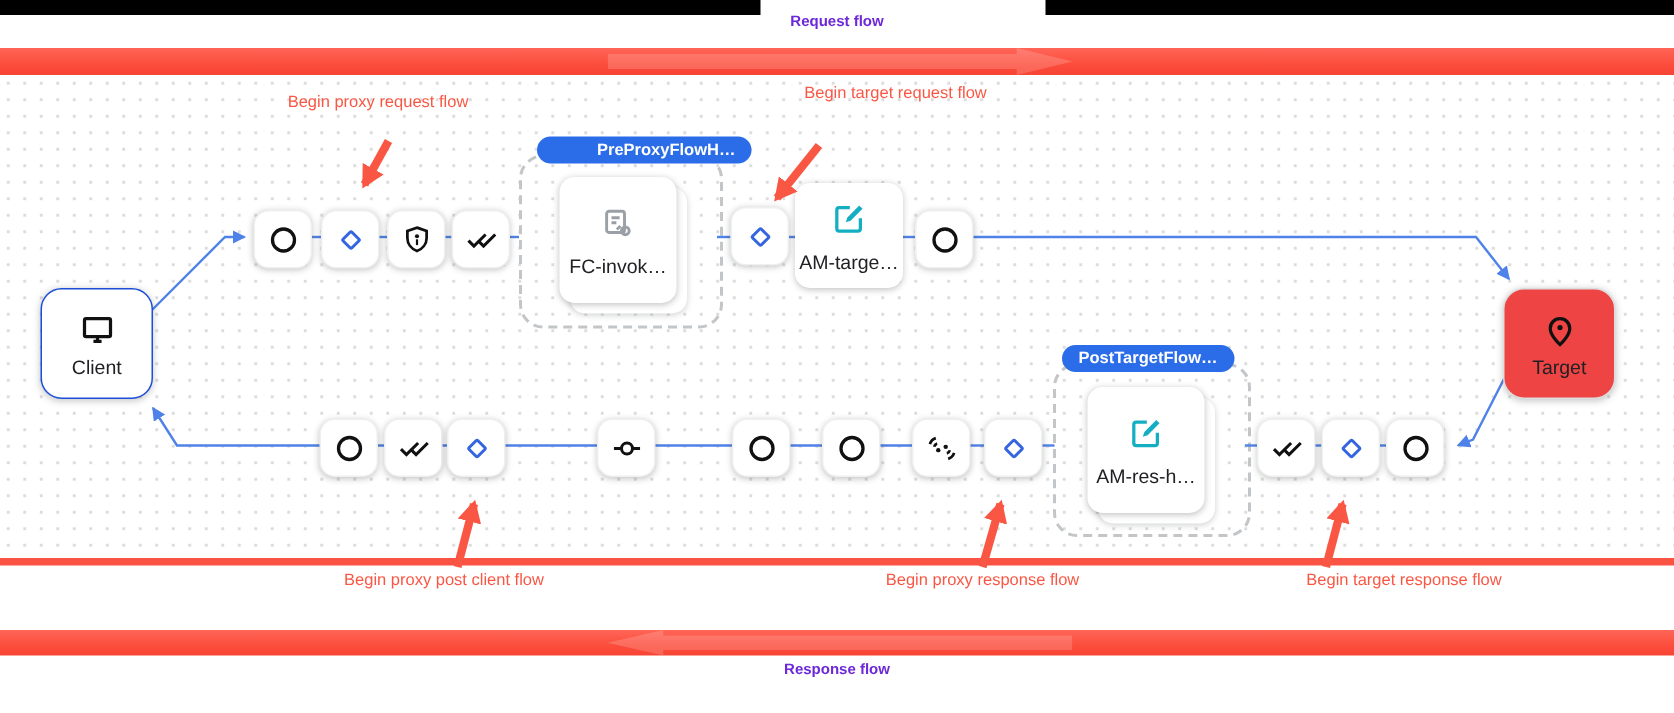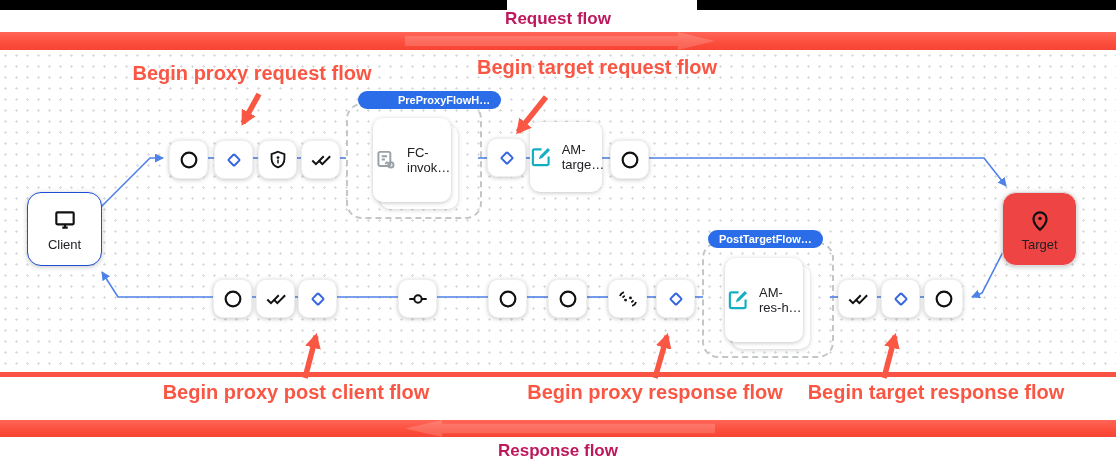--- a/index.html
+++ b/index.html
@@ -1,50 +1,50 @@
 <!DOCTYPE html>
 <html><head>
 <meta charset="utf-8">
 <style>
   html,body{margin:0;padding:0;background:#fff;}
   #app{position:relative;width:1116px;height:475px;background:#fff;overflow:hidden;
        font-family:"Liberation Sans",sans-serif;}
   
   .black-bar{position:absolute;top:0;height:10px;background:#000;}
-  .flow-label{position:absolute;transform:translateX(-50%);color:#be185d;font-weight:700;
-              font-size:17px;white-space:nowrap;}
+  .flow-label{position:absolute;transform:translateX(-50%);color:#6d28d9;font-weight:700;
+              font-size:10px;white-space:nowrap;}
   .red-bar{position:absolute;left:0;width:1116px;height:18px;
            background:linear-gradient(180deg,#ff6557 0%,#fb4a39 70%,#f64534 100%);}
   .bar-arrow{position:absolute;width:310px;height:18px;background:rgba(255,255,255,0.17);}
   .bar-arrow.right{clip-path:polygon(0 22%,88% 22%,88% 0,100% 50%,88% 100%,88% 78%,0 78%);}
   .bar-arrow.left{clip-path:polygon(100% 22%,12% 22%,12% 0,0 50%,12% 100%,12% 78%,100% 78%);}
   .thin-red-line{position:absolute;left:0;top:372px;width:1116px;height:5px;background:#fb5343;}
   
   .dotgrid{position:absolute;left:0;top:50px;width:1116px;height:322px;
            background-image:radial-gradient(#dcdcdc 1.1px,transparent 1.3px);
            background-size:11px 11px;}
   
   .step{position:absolute;width:37px;height:37px;background:#fff;border:1px solid #efefef;
         border-radius:10px;box-shadow:0 1px 4px rgba(60,64,67,.3);
         display:flex;align-items:center;justify-content:center;}
   .node{position:absolute;width:73px;height:72px;background:#fff;border:1px solid #1d4ed8;
         border-radius:14px;box-shadow:0 1px 5px rgba(60,64,67,.3);display:flex;
         flex-direction:column;align-items:center;justify-content:center;gap:4px;
         font-size:13px;color:#202124;}
   .node.grey{background:#ef4444;border-color:#dcdddf;}
   .policy{position:absolute;width:78px;height:84px;background:#fff;border-radius:10px;
-        box-shadow:0 1px 4px rgba(60,64,67,.3);display:flex;flex-direction:row;
+        box-shadow:0 1px 4px rgba(60,64,67,.3);display:flex;flex-direction:column;
         align-items:center;justify-content:center;gap:8px;font-size:13px;color:#202124;}
   .policy-back{position:absolute;width:78px;height:84px;background:#fff;border-radius:10px;
         box-shadow:0 1px 4px rgba(60,64,67,.25);}
   .dashed-group{position:absolute;border:2px dashed #c3c6c9;border-radius:16px;}
   .badge{position:absolute;background:#2b6de8;color:#fff;font-weight:700;font-size:11px;
         padding:3px 11px;border-radius:12px;white-space:nowrap;z-index:6;}
-  .ann{position:absolute;transform:translateX(-50%);color:#f95744;font-weight:700;
-       font-size:20px;white-space:nowrap;z-index:7;}
+  .ann{position:absolute;transform:translateX(-50%);color:#f95744;font-weight:400;
+       font-size:11px;white-space:nowrap;z-index:7;}
   svg.lines{position:absolute;left:0;top:0;width:1116px;height:475px;pointer-events:none;}
   .icon{display:flex;align-items:center;justify-content:center;}
   .z5{z-index:5;} .z4{z-index:4;} .z3{z-index:3;} .z6{z-index:6;}
 </style>
 </head>
 <body>
 
 <div id="app">
 
   <div class="black-bar" style="left:0;width:507px;"></div>

